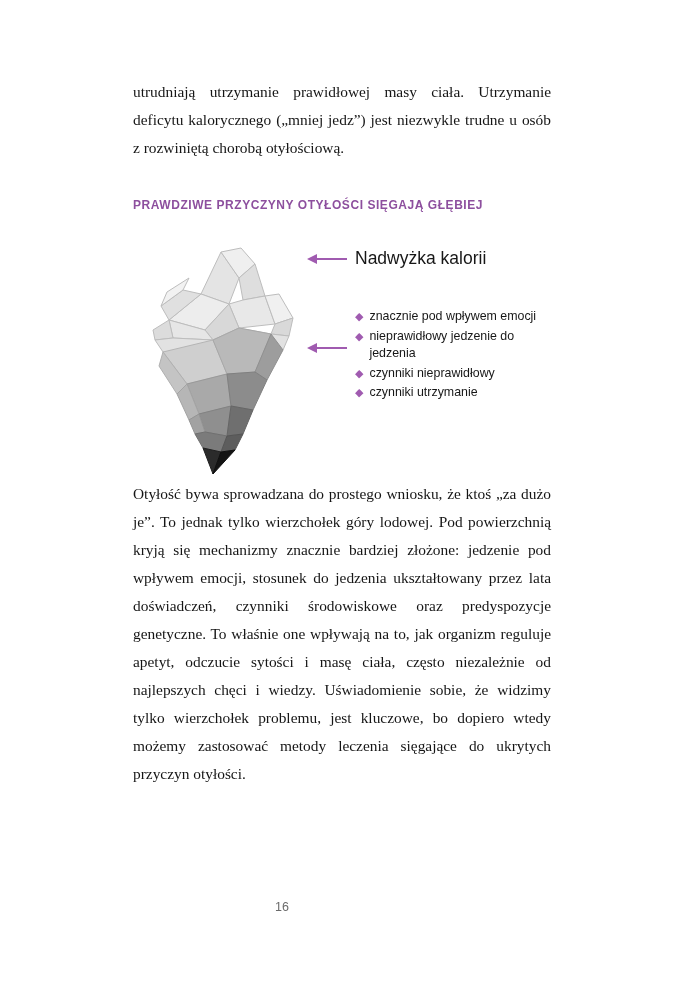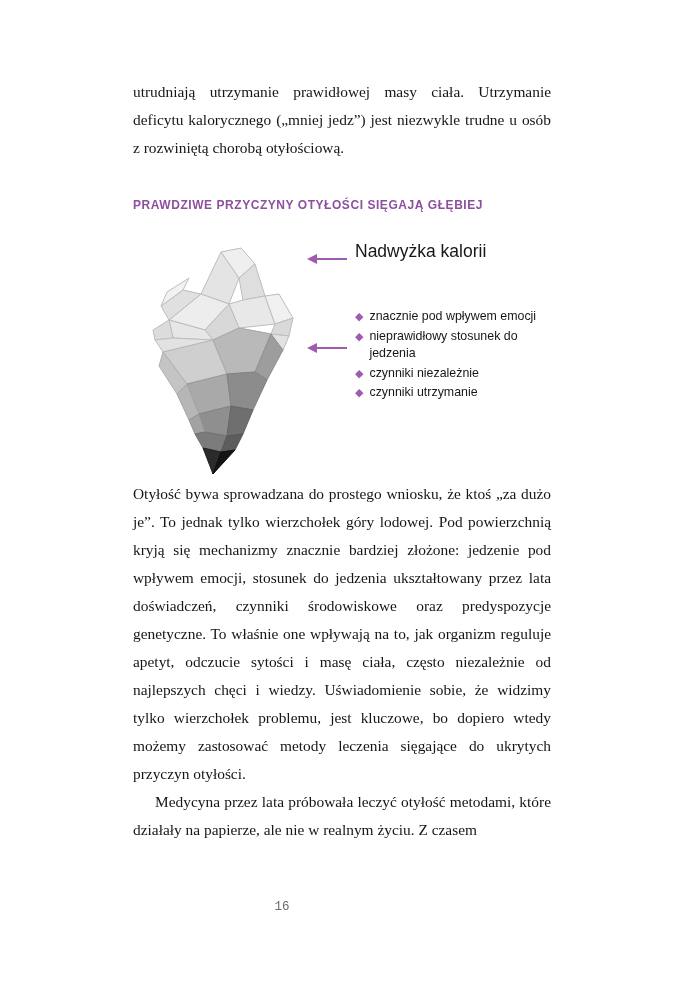--- a/index.html
+++ b/index.html
@@ -60,21 +60,21 @@
   .iceberg-wrap {
     position: absolute;
     left: 10px;
     top: 6px;
     width: 175px;
     height: 240px;
   }
   .callout-top {
     position: absolute;
     left: 222px;
-    top: 11px;
+    top: 18px;
     font-family: "Liberation Sans", sans-serif;
     font-size: 17.5px;
     line-height: 25px;
     color: #171717;
   }
   .arrow {
     position: absolute;
     height: 12px;
     width: 40px;
   }
@@ -110,21 +110,21 @@
   .after-figure {
     margin-top: 26px;
   }
 
   .page-number {
     position: absolute;
     left: 0;
     right: 0;
     top: 900px;
     text-align: center;
-    font-family: Liberation Mono, monospace;
+    font-family: Liberation Sans, sans-serif;
     font-size: 12.5px;
     color: #6b6b6b;
   }
 </style>
 </head>
 <body>
 
 <div class="page">
 
   <div class="content">
@@ -189,34 +189,33 @@
         <div>Nadwyżka kalorii</div>
       </div>
 
       <div class="bullets">
         <div class="bullet-row">
           <span class="dot">◆</span>
           <span class="btxt">znacznie pod wpływem emocji</span>
         </div>
         <div class="bullet-row">
           <span class="dot">◆</span>
-          <span class="btxt">nieprawidłowy stosunek do jedzenia</span>
-        </div>
-        <div class="bullet-row">
-          <span class="dot">◆</span>
-          <span class="btxt">czynniki niezależnie</span>
+          <span class="btxt">nieprawidłowy jedzenie do jedzenia</span>
+        </div>
+        <div class="bullet-row">
+          <span class="dot">◆</span>
+          <span class="btxt">czynniki nieprawidłowy</span>
         </div>
         <div class="bullet-row">
           <span class="dot">◆</span>
           <span class="btxt">czynniki utrzymanie</span>
         </div>
       </div>
 
     </div>
 
     <p class="body-text after-figure">Otyłość bywa sprowadzana do prostego wniosku, że ktoś „za dużo je”. To jednak tylko wierzchołek góry lodowej. Pod powierzchnią kryją się mechanizmy znacznie bardziej złożone: jedzenie pod wpływem emocji, stosunek do jedzenia ukształtowany przez lata doświadczeń, czynniki środowiskowe oraz predyspozycje genetyczne. To właśnie one wpływają na to, jak organizm reguluje apetyt, odczucie sytości i masę ciała, często niezależnie od najlepszych chęci i wiedzy. Uświadomienie sobie, że widzimy tylko wierzchołek problemu, jest kluczowe, bo dopiero wtedy możemy zastosować metody leczenia sięgające do ukrytych przyczyn otyłości.</p>
-    <p class="body-text indent">Medycyna przez lata próbowała leczyć otyłość metodami, które działały na papierze, ale nie w realnym życiu. Z czasem</p>
 
   </div>
 
   <div class="page-number">16</div>
 
 </div>
 
 </body></html>

